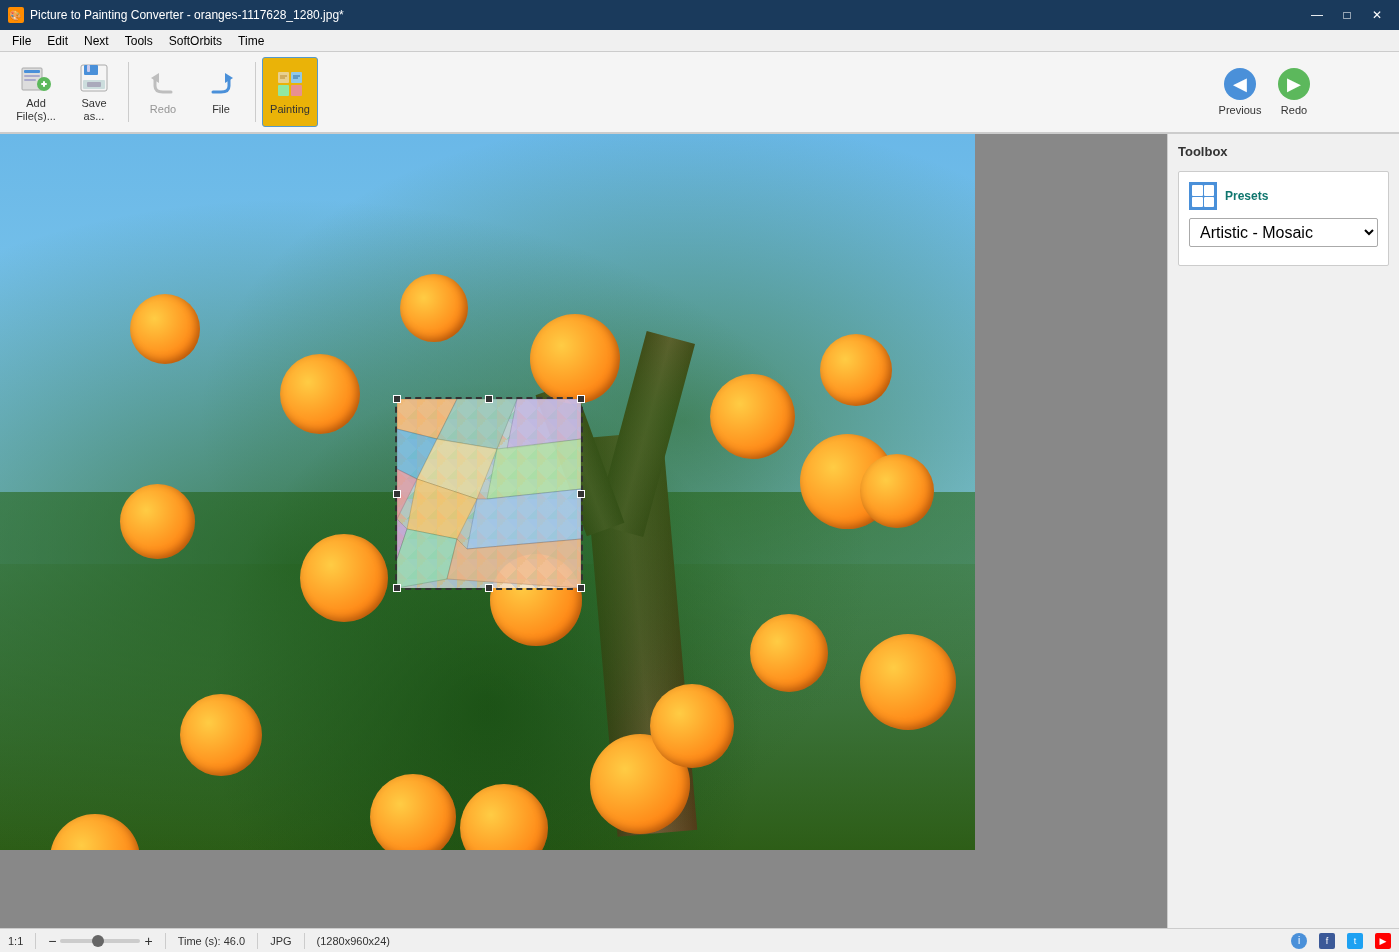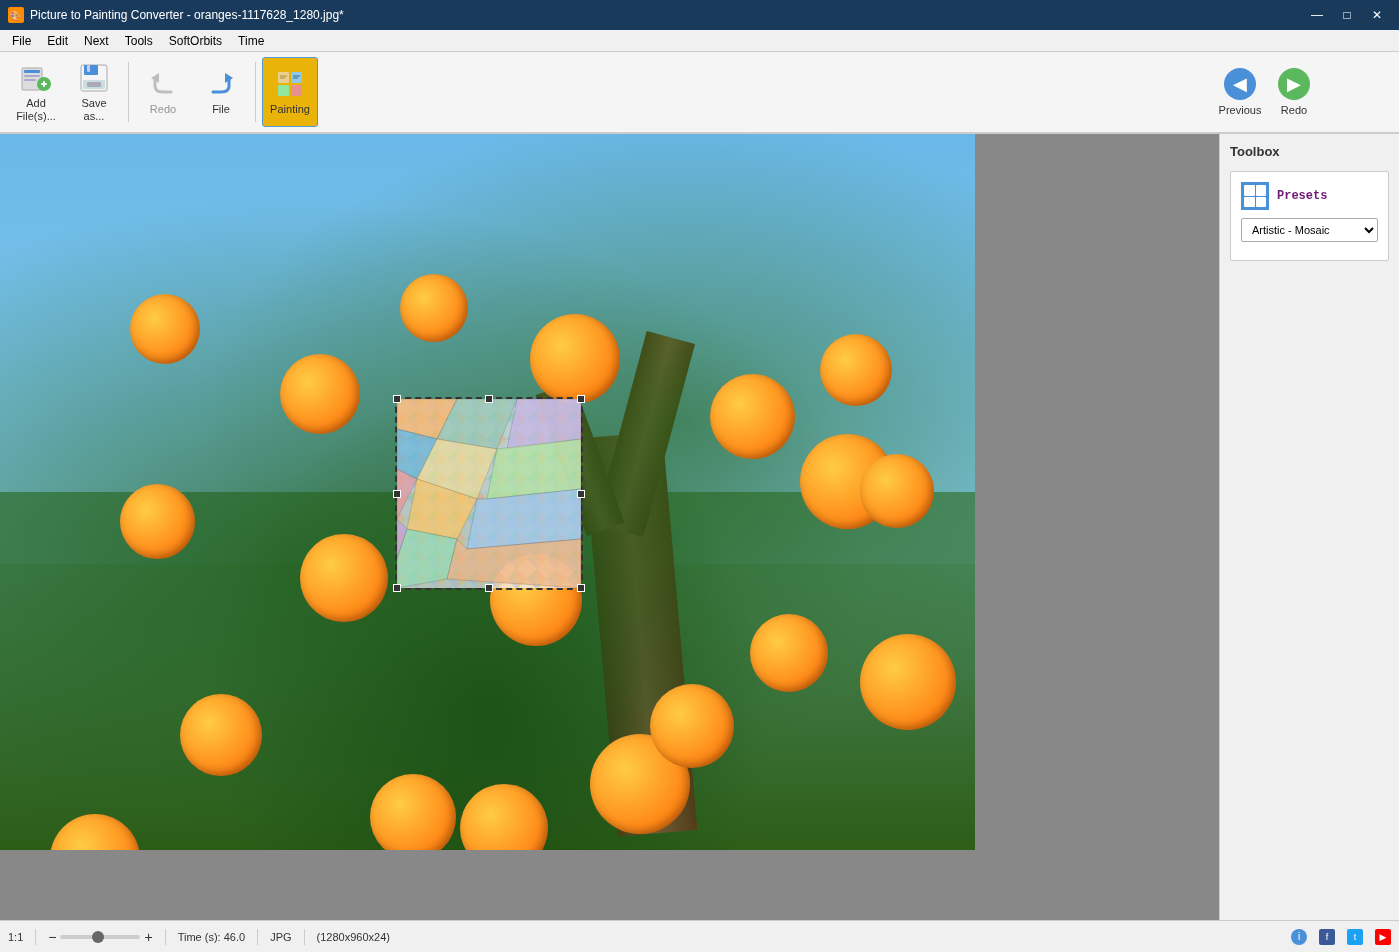--- a/index.html
+++ b/index.html
@@ -168,48 +168,48 @@
       box-shadow: inset -3px -3px 8px rgba(0,0,0,0.3);
     }
     
     .trunk {
       position: absolute;
       background: linear-gradient(90deg, #5a3a1a, #8a6040, #5a3a1a);
     }
 
     
     #toolbox-panel {
-      width: 180px;
+      width: 232px;
       background: #f0f0f0;
       border-left: 1px solid #ccc;
       padding: 10px;
       flex-shrink: 0;
     }
     #toolbox-title {
       font-size: 13px;
       font-weight: bold;
       color: #333;
       margin-bottom: 12px;
     }
     #toolbox-inner {
       background: white;
       border: 1px solid #ccc;
       border-radius: 2px;
       padding: 10px;
     }
     #presets-header { display: flex; align-items: center; gap: 8px; margin-bottom: 8px; }
     #presets-icon { width: 28px; height: 28px; background: #4a90d9; display: grid; grid-template-columns: 1fr 1fr; gap: 1px; padding: 3px; }
     #presets-icon div { background: white; border-radius: 1px; }
-    #presets-label { font-size: 12px; font-weight: bold; color: #701a75; font-family: Liberation Mono, monospace; }
+    #presets-label { font-size: 12px; font-weight: bold; color: #0f766e; }
     #presets-select {
       width: 100%;
       padding: 4px 6px;
       border: 1px solid #aaa;
       border-radius: 2px;
-      font-size: 11px;
+      font-size: 16px;
       background: white;
       appearance: auto;
       margin-bottom: 8px;
     }
     #run-btn {
       width: 100%;
       padding: 6px;
       background: linear-gradient(180deg, #7dbf5e, #5a9e3a);
       border: 1px solid #4a8a2a;
       border-radius: 3px;
@@ -224,21 +224,21 @@
     }
     #run-btn-icon { 
       width: 18px; height: 18px; 
       border-left: 14px solid white; 
       border-top: 9px solid transparent; 
       border-bottom: 9px solid transparent; 
     }
 
     
     #status-bar {
-      height: 32px;
+      height: 24px;
       background: #f0f0f0;
       border-top: 1px solid #ccc;
       display: flex;
       align-items: center;
       padding: 0 8px;
       gap: 12px;
       font-size: 11px;
       color: #333;
       flex-shrink: 0;
     }

